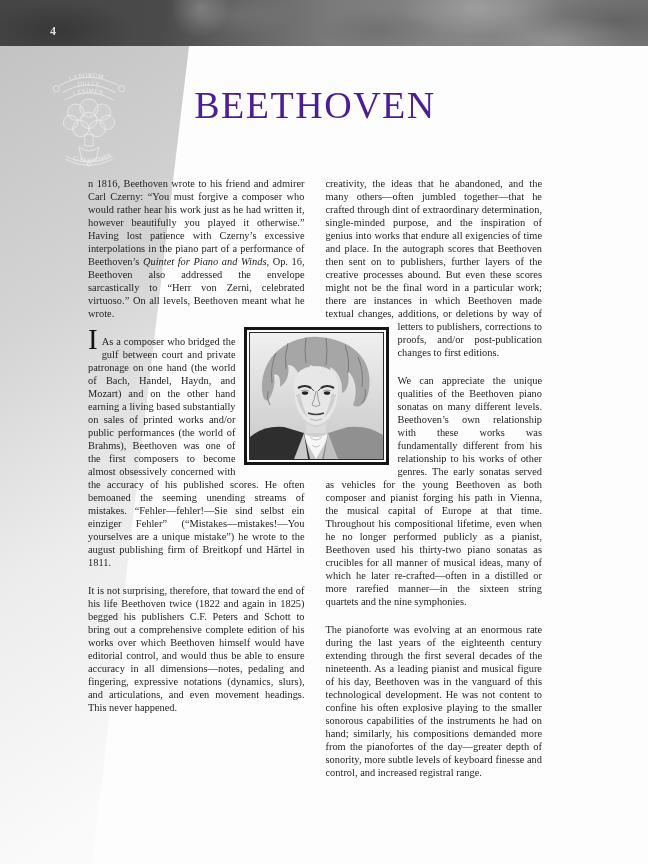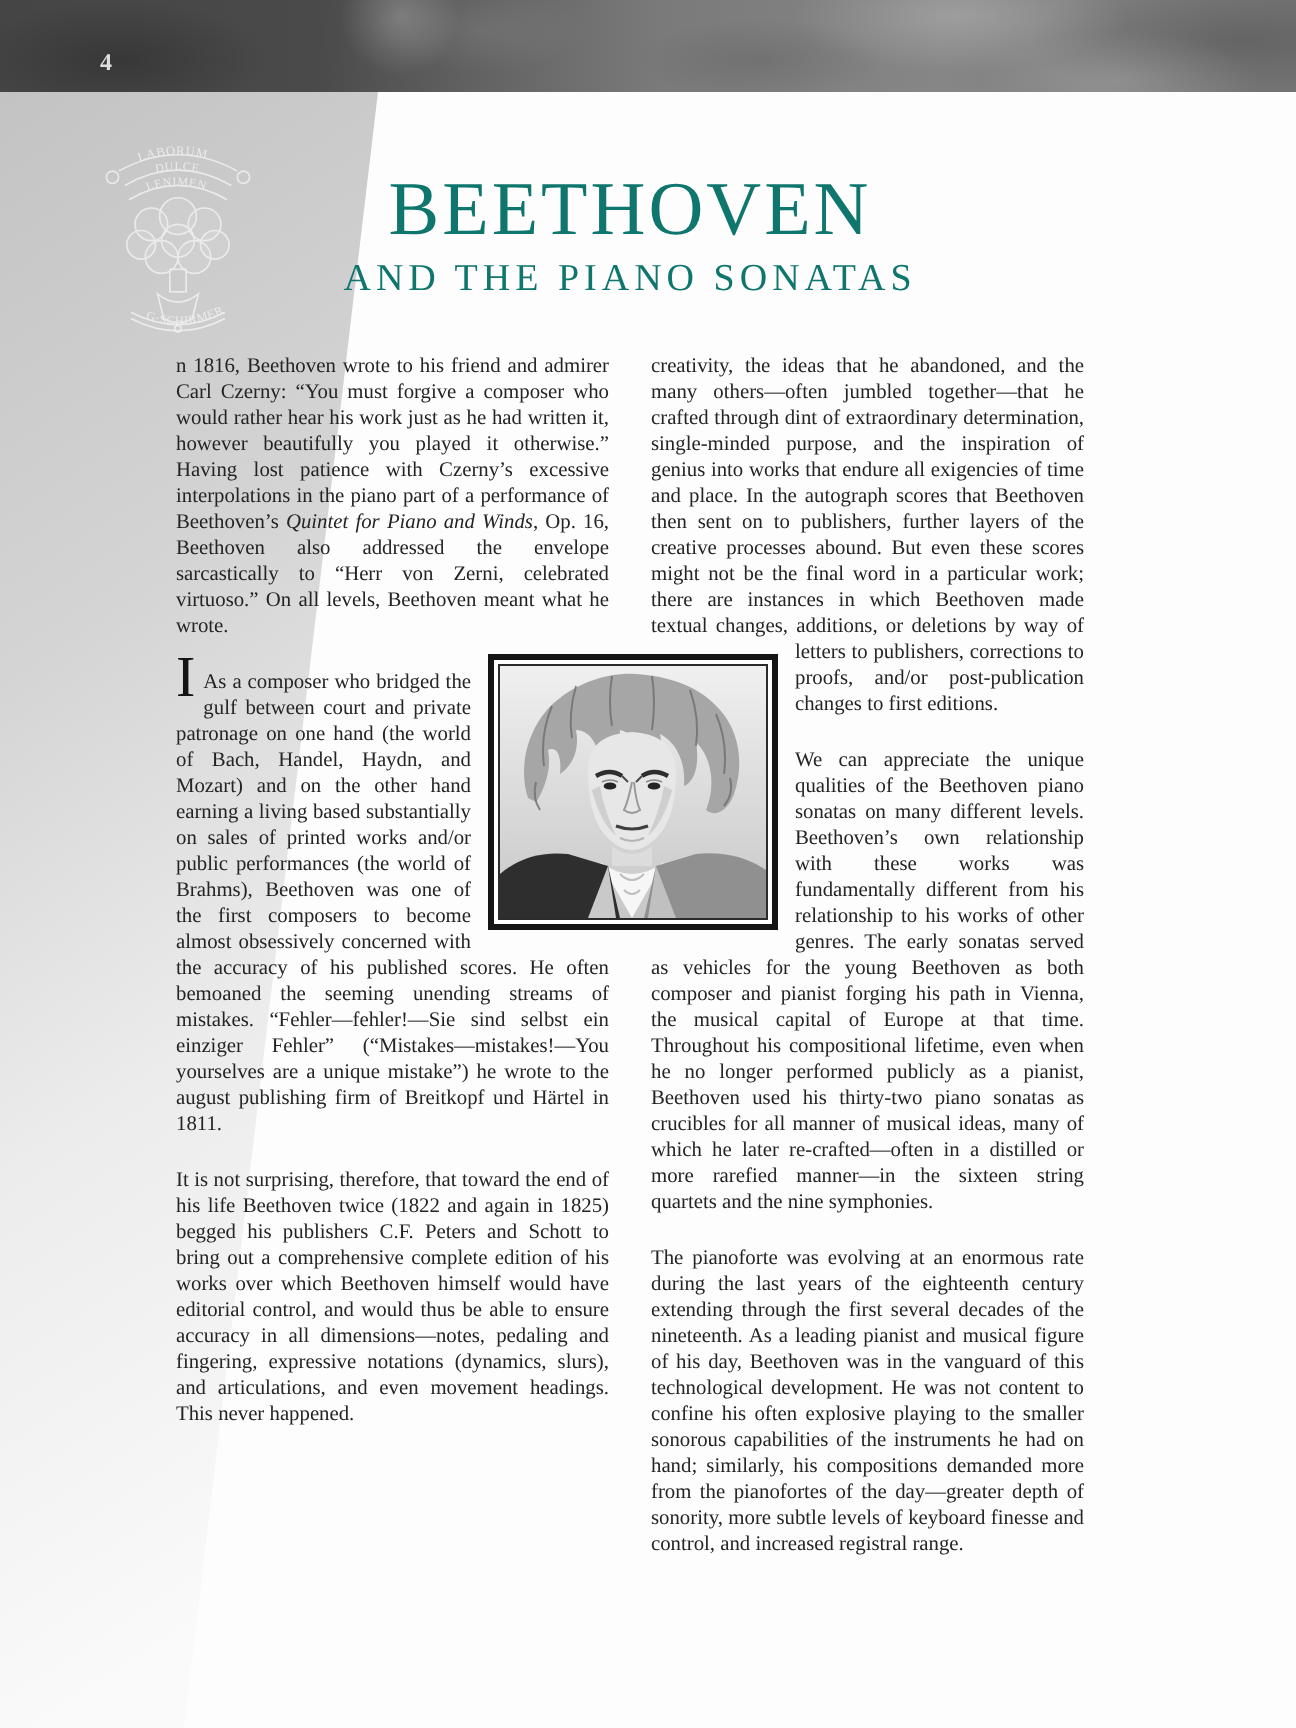--- a/index.html
+++ b/index.html
@@ -24,21 +24,21 @@
   }
   .pagenum {
     position:absolute; top:24px; left:50px;
     font-size:12px; font-weight:bold; color:#dedede; letter-spacing:.5px;
   }
   
   .wedge { position:absolute; top:0; left:0; }
   
   .emblem { position:absolute; left:45px; top:61px; width:88px; height:106px; opacity:.62; }
   
-  .titleblock { position:absolute; left:88px; top:84px; width:454px; text-align:center; color:#0f766e; }
+  .titleblock { position:absolute; left:88px; top:84px; width:454px; text-align:center; color:#4c1d95; }
   .title   { font-size:38px; font-weight:normal; letter-spacing:1.5px; line-height:42px; }
   .subtitle{ font-size:19px; font-weight:normal; letter-spacing:2.5px; line-height:22px; margin-top:3px; }
   
   .content {
     position:absolute; left:88px; top:177px; width:454px;
     display:flex; gap:21px;
     font-size:10.4px; line-height:13px; color:#242424;
     text-align:justify;
   }
   .col { width:216.5px; }
@@ -109,21 +109,20 @@
         <text font-size="6.2" letter-spacing="0.4"><textPath href="#rib1" startOffset="18%">LABORUM</textPath></text>
         <text font-size="5.8" letter-spacing="0.4"><textPath href="#rib2" startOffset="30%">DULCE</textPath></text>
         <text font-size="5.8" letter-spacing="0.4"><textPath href="#rib3" startOffset="20%">LENIMEN</textPath></text>
         <text font-size="6" letter-spacing="0.3"><textPath href="#rib4" startOffset="16%">G·SCHIRMER</textPath></text>
       </g>
     </svg>
   </div>
 
   <div class="titleblock">
     <div class="title">BEETHOVEN</div>
-    <div class="subtitle">AND THE PIANO SONATAS</div>
   </div>
 
   <div class="content">
     <div class="col">
       <div class="strut-r"></div>
       <div class="wrap-r"></div>
       <p><span class="dropcap">I</span><span>n 1816, Beethoven wrote to his friend and admirer Carl Czerny: “You must forgive a composer who would rather hear his work just as he had written it, however beautifully you played it otherwise.” Having lost patience with Czerny’s excessive interpolations in the piano part of a performance of Beethoven’s </span><i>Quintet for Piano and Winds</i><span>, Op. 16, Beethoven also addressed the envelope sarcastically to “Herr von Zerni, celebrated virtuoso.” On all levels, Beethoven meant what he wrote.</span></p>
       <p>As a composer who bridged the gulf between court and private patronage on one hand (the world of Bach, Handel, Haydn, and Mozart) and on the other hand earning a living based substantially on sales of printed works and/or public performances (the world of Brahms), Beethoven was one of the first composers to become almost obsessively concerned with the accuracy of his published scores. He often bemoaned the seeming unending streams of mistakes. “Fehler—fehler!—Sie sind selbst ein einziger Fehler” (“Mistakes—mistakes!—You yourselves are a unique mistake”) he wrote to the august publishing firm of Breitkopf und Härtel in 1811.</p>
       <p>It is not surprising, therefore, that toward the end of his life Beethoven twice (1822 and again in 1825) begged his publishers C.F. Peters and Schott to bring out a comprehensive complete edition of his works over which Beethoven himself would have editorial control, and would thus be able to ensure accuracy in all dimensions—notes, pedaling and fingering, expressive notations (dynamics, slurs), and articulations, and even movement headings. This never happened.</p>
     </div>

